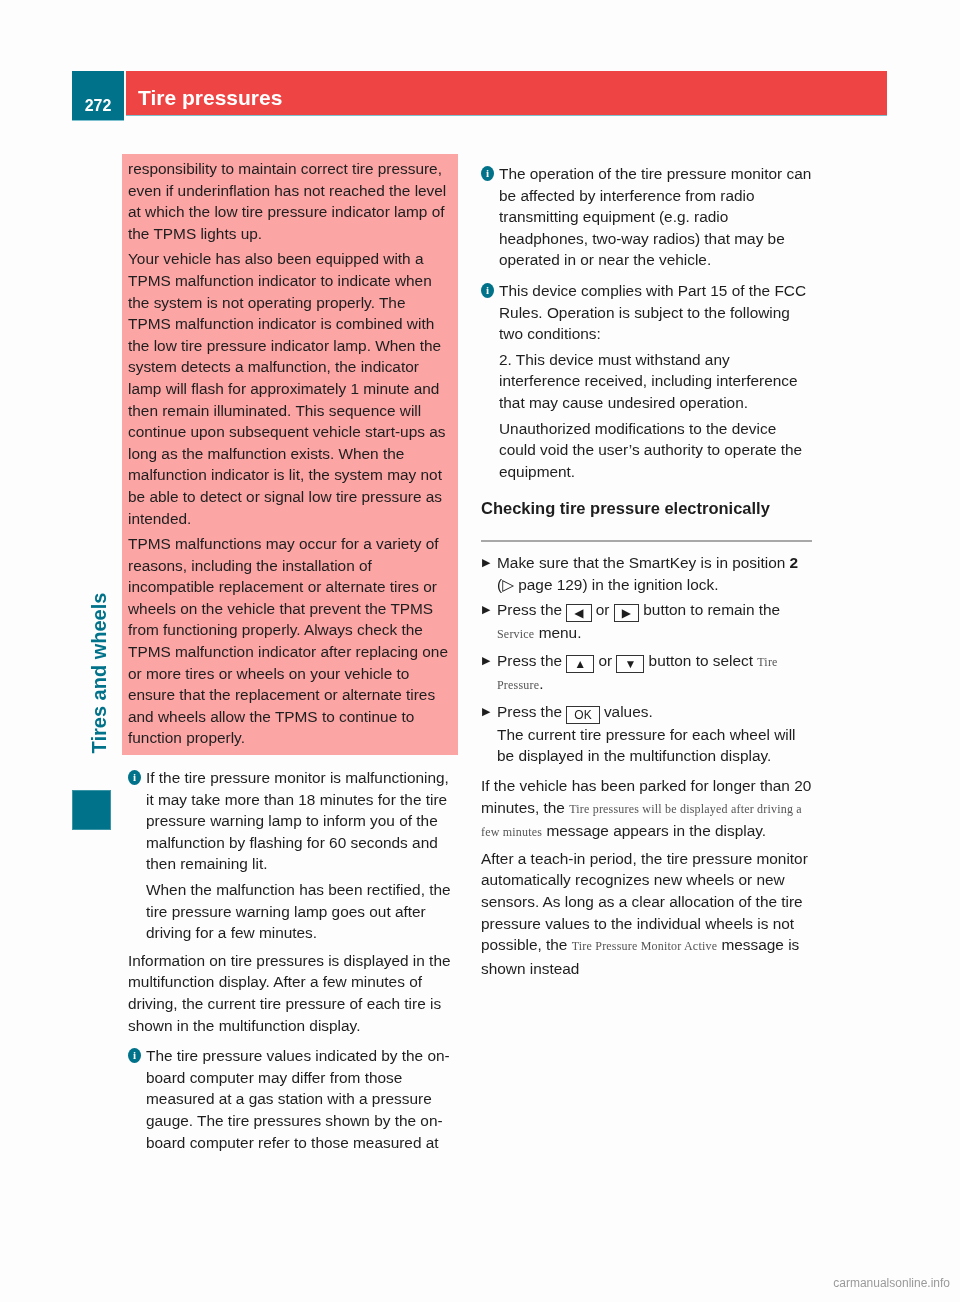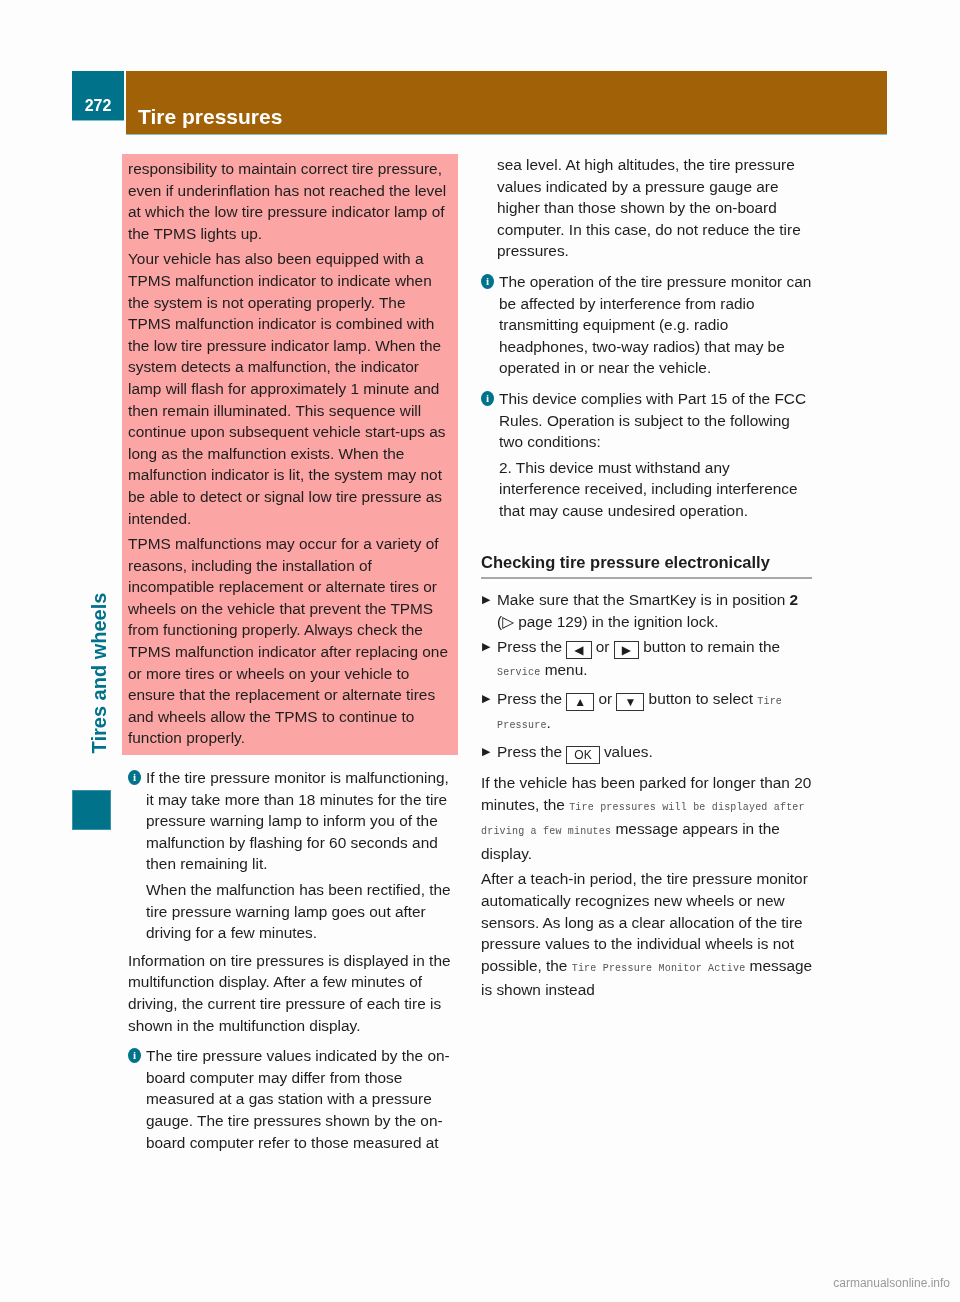--- a/index.html
+++ b/index.html
@@ -3,21 +3,21 @@
 <meta charset="utf-8">
 <style>
   * { box-sizing: border-box; margin: 0; padding: 0; }
   html, body { width: 960px; height: 1302px; background: #fdfdfd; overflow: hidden; }
   body { position: relative; font-family: "Liberation Sans", sans-serif; color: #1e1e1e; }
 
   .header { position: absolute; top: 71px; left: 72px; height: 50px; display: flex; }
   .page-num { width: 54px; height: 50px; background: #00728a; color: #fff; font-weight: bold;
     font-size: 16px; display: flex; align-items: flex-end; justify-content: center; padding-bottom: 6px;
     border-right: 2px solid #fdfdfd; box-shadow: inset 0 -1px 0 #7fc2cf; }
-  .page-title { width: 761px; height: 64px; background: #a16207; color: #fff; font-weight: bold;
+  .page-title { width: 761px; height: 45px; background: #ef4444; color: #fff; font-weight: bold;
     font-size: 21px; display: flex; align-items: flex-end; padding-left: 12px; padding-bottom: 6px;
     box-shadow: inset 0 -1px 0 #7fc2cf; }
 
   .side-tab { position: absolute; left: 84px; top: 560px; width: 30px; height: 226px; }
   .side-tab span { position: absolute; left: 50%; top: 50%; transform: translate(-50%, -50%) rotate(-90deg);
     white-space: nowrap; color: #00728a; font-weight: bold; font-size: 20px; }
   .side-square { position: absolute; left: 72px; top: 790px; width: 39px; height: 40px; background: #00728a;
     box-shadow: inset 0 0 0 1px #3a95a7; }
 
   .col { position: absolute; font-size: 15.4px; line-height: 21.6px; }
@@ -29,25 +29,25 @@
   .grey-box p:last-child { margin-bottom: 0; }
 
   p { margin-bottom: 4px; }
   .note { position: relative; padding-left: 18px; margin-top: 9px; }
   .note .info-icon { position: absolute; left: 0; top: 3px; width: 13px; height: 15px; border-radius: 50%;
     background: #00728a; color: #fff; font-size: 11px; font-weight: bold; line-height: 15px; text-align: center;
     font-family: "Liberation Serif", serif; }
   .note p { margin-bottom: 4px; }
   .indent { padding-left: 18px; }
 
-  .section-heading { font-weight: bold; font-size: 16.5px; padding-bottom: 4px; border-bottom: 2px solid #a8a8a8;
-    margin-top: 30px; margin-bottom: 10px; width: 331px; }
+  .section-heading { font-weight: bold; font-size: 16.5px; padding-bottom: 20px; border-bottom: 2px solid #a8a8a8;
+    margin-top: 16px; margin-bottom: 10px; width: 331px; }
   .step { position: relative; padding-left: 16px; margin-bottom: 4px; }
   .step .arrow-icon { position: absolute; left: 1px; top: 0; font-size: 11px; }
-  .mono { font-family: Liberation Mono, monospace; color: #555; font-size: 10px; letter-spacing: 0.2px; margin-top: 12px; }
+  .mono { font-family: Liberation Serif, serif; color: #555; font-size: 12px; letter-spacing: 0.2px; margin-top: 12px; }
   .key { display: inline-block; border: 1px solid #333; padding: 0 7px; height: 18px; line-height: 16px;
     font-size: 12px; vertical-align: -2px; background: #fff; }
 
   .watermark { position: absolute; right: 10px; bottom: 12px; font-size: 12px; color: #9a9a9a; }
 </style>
 </head>
 <body>
 
 <div class="header">
   <div class="page-num">272</div>
@@ -74,31 +74,31 @@
 
   <p style="margin-top:6px">Information on tire pressures is displayed in the multifunction display. After a few minutes of driving, the current tire pressure of each tire is shown in the multifunction display.</p>
 
   <div class="note">
     <span class="info-icon">i</span>
     <p>The tire pressure values indicated by the on-board computer may differ from those measured at a gas station with a pressure gauge. The tire pressures shown by the on-board computer refer to those measured at</p>
   </div>
 </div>
 
 <div class="col col-right">
-  <p class="indent" style="padding-left:16px">sea level. At high altitudes, the tire pressure values indicated by a pressure gauge are higher than those shown by the on-board computer. In this case, do not reduce the tire pressures.</p>
 
   <div class="note">
     <span class="info-icon">i</span>
     <p>The operation of the tire pressure monitor can be affected by interference from radio transmitting equipment (e.g. radio headphones, two-way radios) that may be operated in or near the vehicle.</p>
   </div>
 
   <div class="note">
     <span class="info-icon">i</span>
     <p>This device complies with Part 15 of the FCC Rules. Operation is subject to the following two conditions:</p>
     <p>2. This device must withstand any interference received, including interference that may cause undesired operation.</p>
+    <p>Unauthorized modifications to the device could void the user’s authority to operate the equipment.</p>
   </div>
 
   <div class="section-heading">Checking tire pressure electronically</div>
 
   <div class="step">
     <span class="arrow-icon">▶</span>
     <span>Make sure that the SmartKey is in position </span><b>2</b><span> (▷ page 129) in the ignition lock.</span>
   </div>
 
   <div class="step">
@@ -107,20 +107,21 @@
   </div>
 
   <div class="step">
     <span class="arrow-icon">▶</span>
     <span>Press the </span><span class="key">▲</span><span> or </span><span class="key">▼</span><span> button to select </span><span class="mono">Tire Pressure</span><span>.</span>
   </div>
 
   <div class="step">
     <span class="arrow-icon">▶</span>
     <span>Press the </span><span class="key">OK</span><span> values.</span>
+    <div>The current tire pressure for each wheel will be displayed in the multifunction display.</div>
   </div>
 
   <p style="margin-top:8px"><span>If the vehicle has been parked for longer than 20 minutes, the </span><span class="mono">Tire pressures will be displayed after driving a few minutes</span><span> message appears in the display.</span></p>
 
   <p><span>After a teach-in period, the tire pressure monitor automatically recognizes new wheels or new sensors. As long as a clear allocation of the tire pressure values to the individual wheels is not possible, the </span><span class="mono">Tire Pressure Monitor Active</span><span> message is shown instead</span></p>
 </div>
 
 <div class="watermark">carmanualsonline.info</div>
 
 </body></html>

